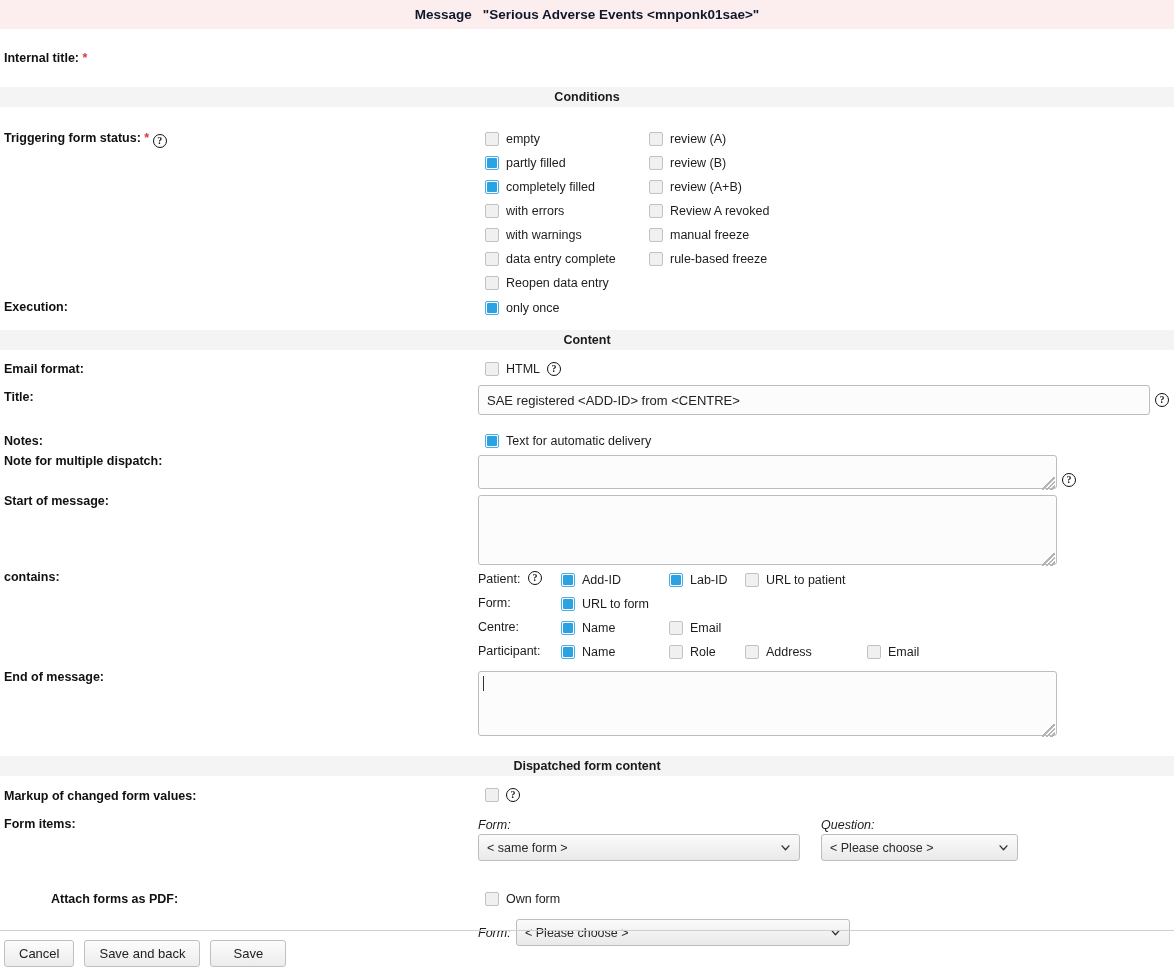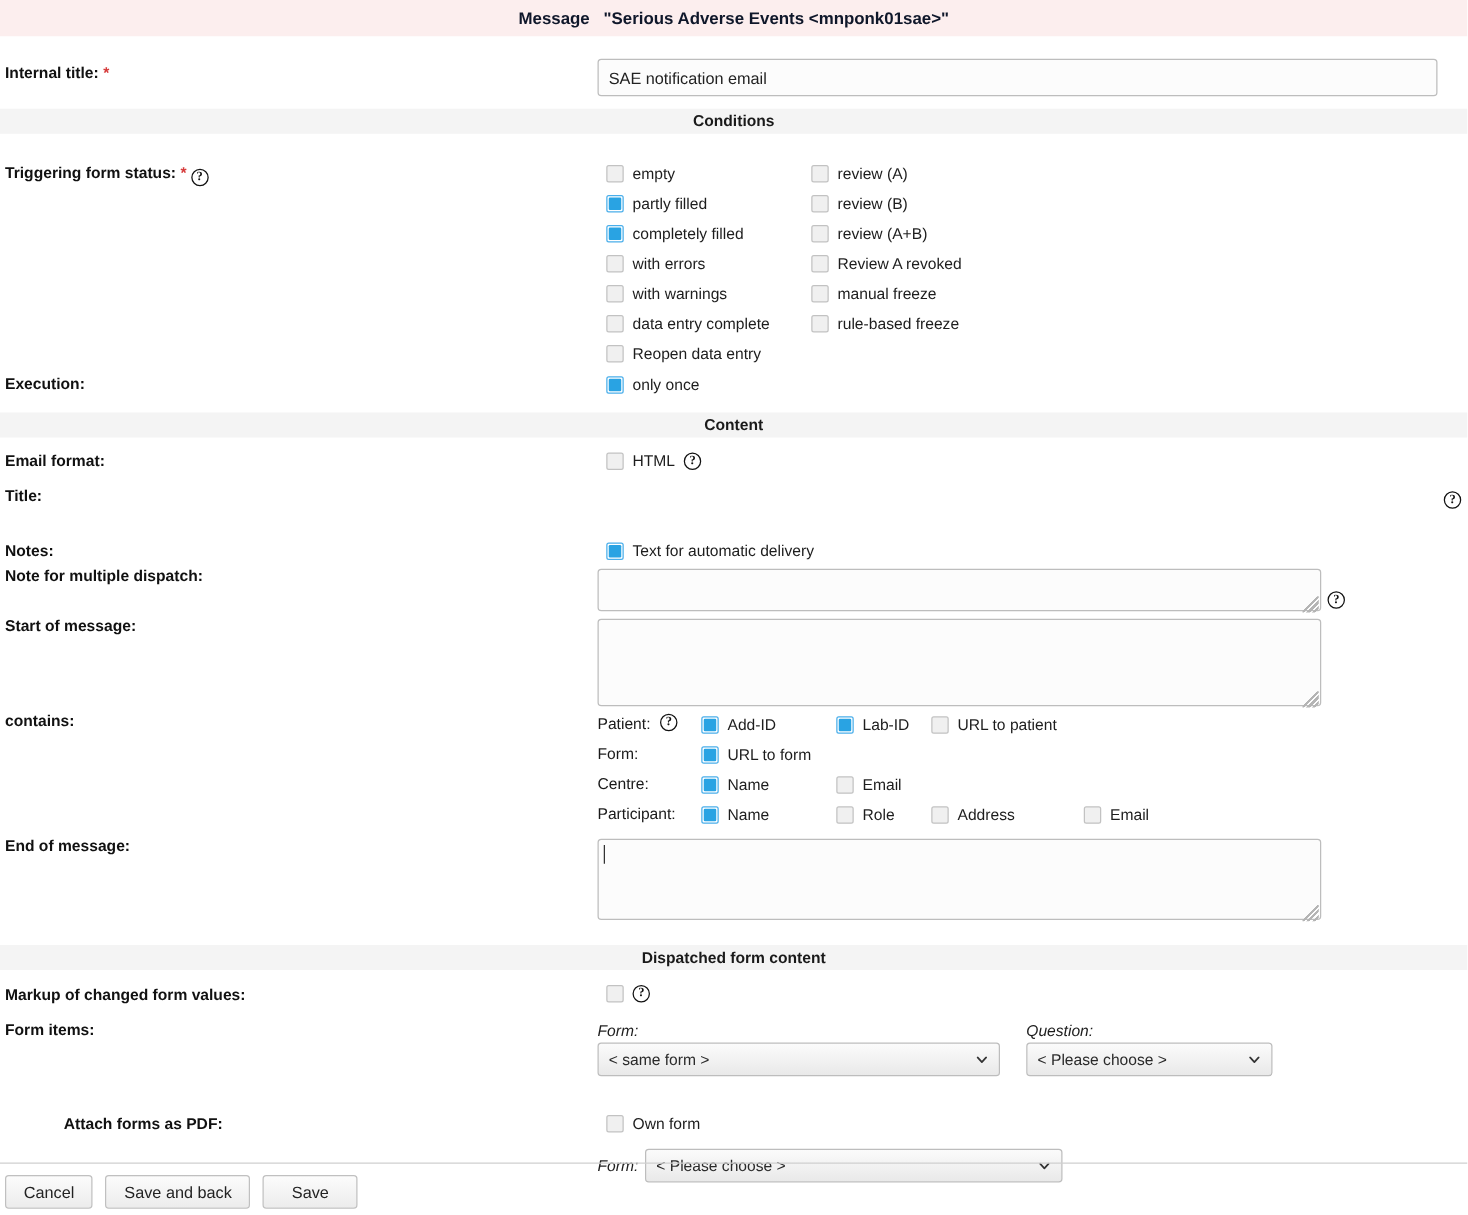--- a/index.html
+++ b/index.html
@@ -188,21 +188,20 @@
 <div class="titlebar">
   <span class="tb-word">Message</span>
   <span>"Serious Adverse Events &lt;mnponk01sae&gt;"</span>
 </div>
 
 <div class="row" style="height:58px;">
   <div class="lbl" style="top:22px;">
     <span>Internal title:</span>
     <span class="req">*</span>
   </div>
-  <input class="tinput" type="text" style="position: absolute; left: 478px; top: 18px; width: 672px; height: 30px;" value="SAE notification email">
 </div>
 
 <div class="sectionbar">Conditions</div>
 
 <div class="row" style="height:223px;padding-left:32px;">
 
   <div class="lbl" style="top:24px;">
     <span>Triggering form status:</span>
     <span class="req">*</span>
     <span class="help">?</span>
@@ -278,20 +277,21 @@
 <div class="row" style="height:406px;">
 
   <div class="lbl" style="top:12px;">Email format:</div>
   <div class="cbrow" style="position:absolute; left:485px; top:12px;">
     <span class="cb"></span>
     <span class="cbtext">HTML</span>
     <span class="help">?</span>
   </div>
 
   <div class="lbl" style="top:40px;">Title:</div>
+  <input class="tinput" type="text" style="position: absolute; left: 478px; top: 35px; width: 672px; height: 30px;" value="SAE registered &lt;ADD-ID&gt; from &lt;CENTRE&gt;">
   <span class="help" style="position:absolute; left:1155px; top:43px;">?</span>
 
   <div class="lbl" style="top:84px;">Notes:</div>
   <div class="cbrow" style="position:absolute; left:485px; top:84px;">
     <span class="cb on"></span>
     <span class="cbtext">Text for automatic delivery</span>
   </div>
 
   <div class="lbl" style="top:104px;">Note for multiple dispatch:</div>
   <div class="ta-wrap" style="position:absolute; left:478px; top:105px;">

